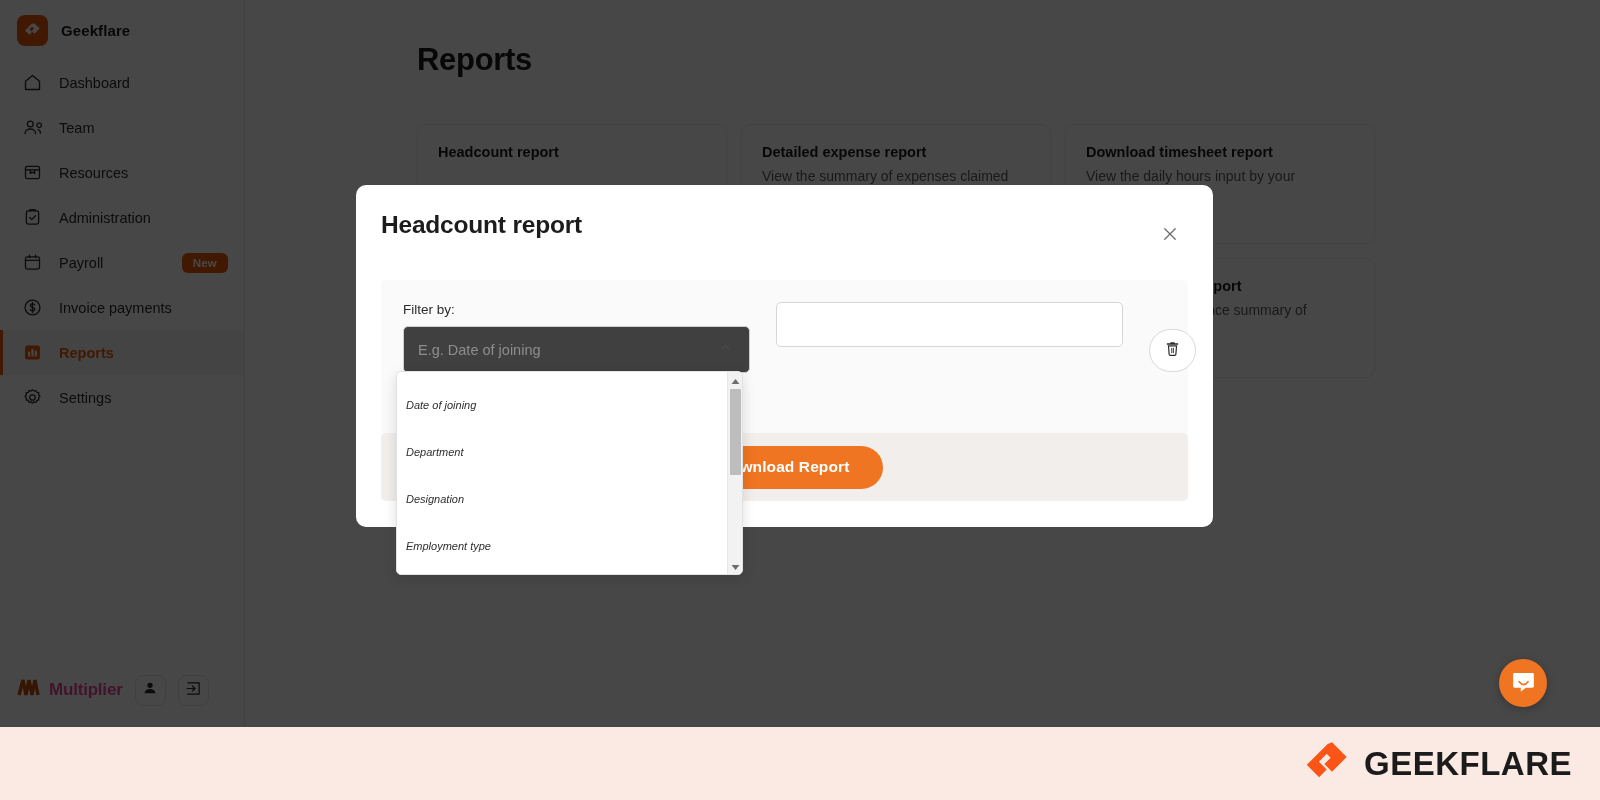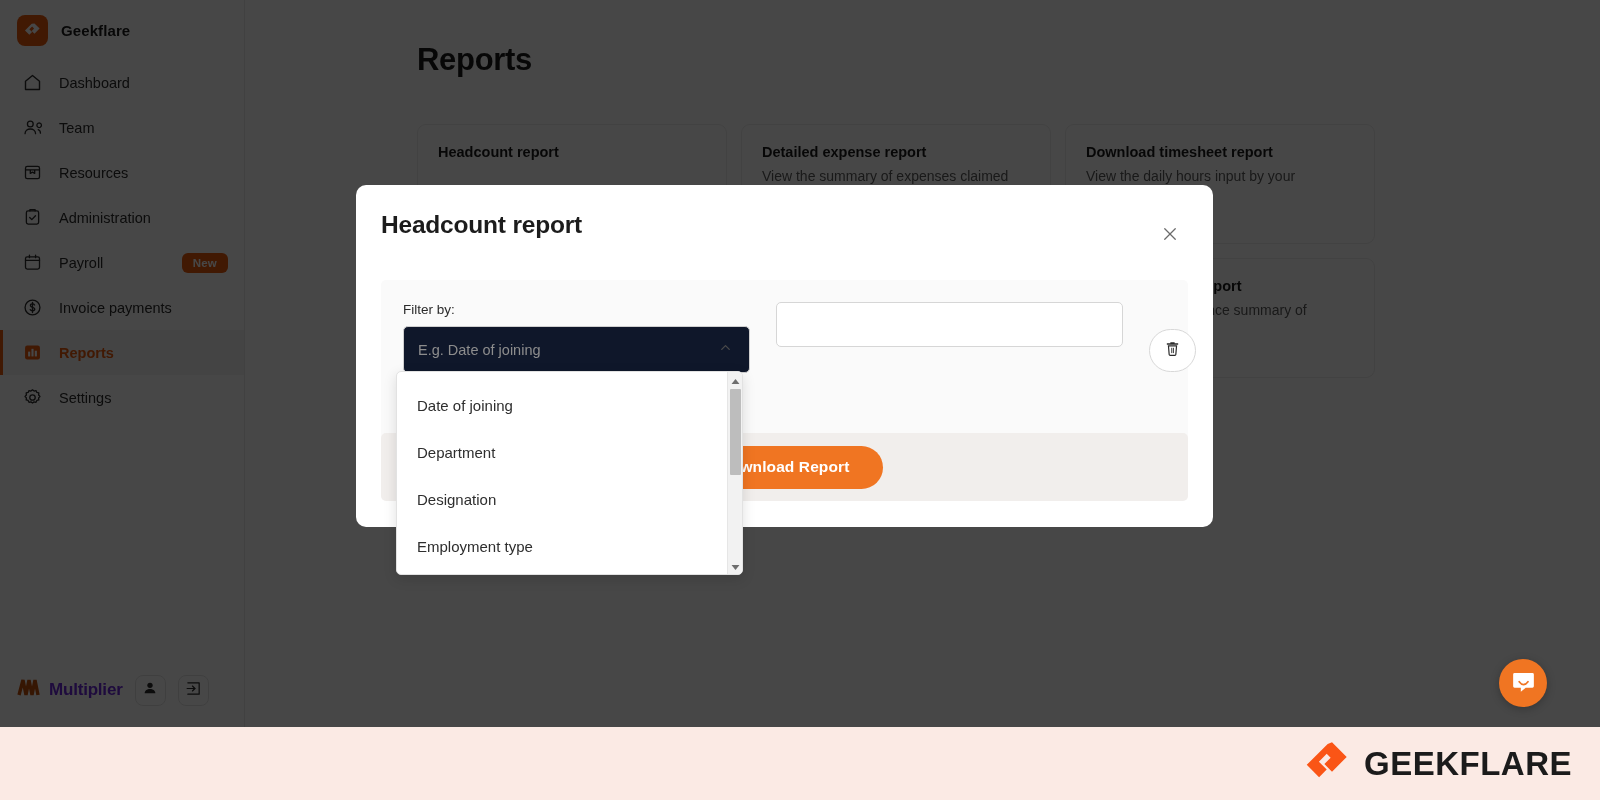--- a/index.html
+++ b/index.html
@@ -67,21 +67,21 @@
 
   
   .side-footer {
     position: absolute; left: 0; bottom: 0;
     width: 100%; height: 74px;
     display: flex; align-items: center; gap: 12px;
     padding-left: 17px;
   }
   .mult-logo { display: flex; align-items: center; gap: 6px; }
   .mult-name {
-    font-size: 17px; font-weight: 700; color: #6d28d9;
+    font-size: 17px; font-weight: 700; color: #ec4899;
     letter-spacing: -.2px;
   }
   .sq-btn {
     width: 31px; height: 31px; border-radius: 8px;
     border: 1px solid #e3e3e3; background: #fff;
     display: flex; align-items: center; justify-content: center;
     cursor: pointer;
   }
 
   
@@ -145,21 +145,21 @@
   .fcol-left { width: 347px; }
   .fcol-right { width: 347px; }
   .flabel {
     font-size: 13.5px; color: #2b2b2b; font-weight: 400;
     display: block; margin-bottom: 9px;
   }
   .flabel.eq { margin-bottom: 13px; }
   .select-box {
     width: 347px; height: 47px;
     border: 1px solid #cfcfcf; border-radius: 5px;
-    background: #0f172a;
+    background: #404040;
     display: flex; align-items: center; justify-content: space-between;
     padding: 0 16px 0 14px; cursor: pointer;
   }
   .select-ph { font-size: 14.5px; color: #8d8d8d; }
   .text-input {
     width: 347px; height: 45px;
     border: 1px solid #d6d6d6; border-radius: 5px;
     background: #fff; padding: 0 14px;
     font-size: 14.5px; color: #1c1c1c;
     font-family: "Liberation Sans", sans-serif;
@@ -194,23 +194,23 @@
     background: #fff;
     border: 1px solid #e2e2e2;
     border-radius: 5px;
     box-shadow: 0 4px 13px rgba(0,0,0,.13);
     overflow: hidden;
     display: flex;
   }
   .dd-list { flex: 1 1 auto; padding-top: 10px; }
   .dd-item {
     height: 47px; line-height: 47px;
-    padding-left: 20px;
-    font-size: 15px; color: #2e2e2e;
-    cursor: pointer; white-space: nowrap;
+    padding-left: 9px;
+    font-size: 11px; color: #2e2e2e;
+    cursor: pointer; white-space: nowrap; font-style: italic;
   }
   .dd-scroll {
     width: 15px; flex: 0 0 auto;
     background: #f2f2f2;
     border-left: 1px solid #e6e6e6;
     position: relative;
   }
   .dd-arrow {
     position: absolute; left: 0; width: 15px; height: 14px;
     display: flex; align-items: center; justify-content: center;

